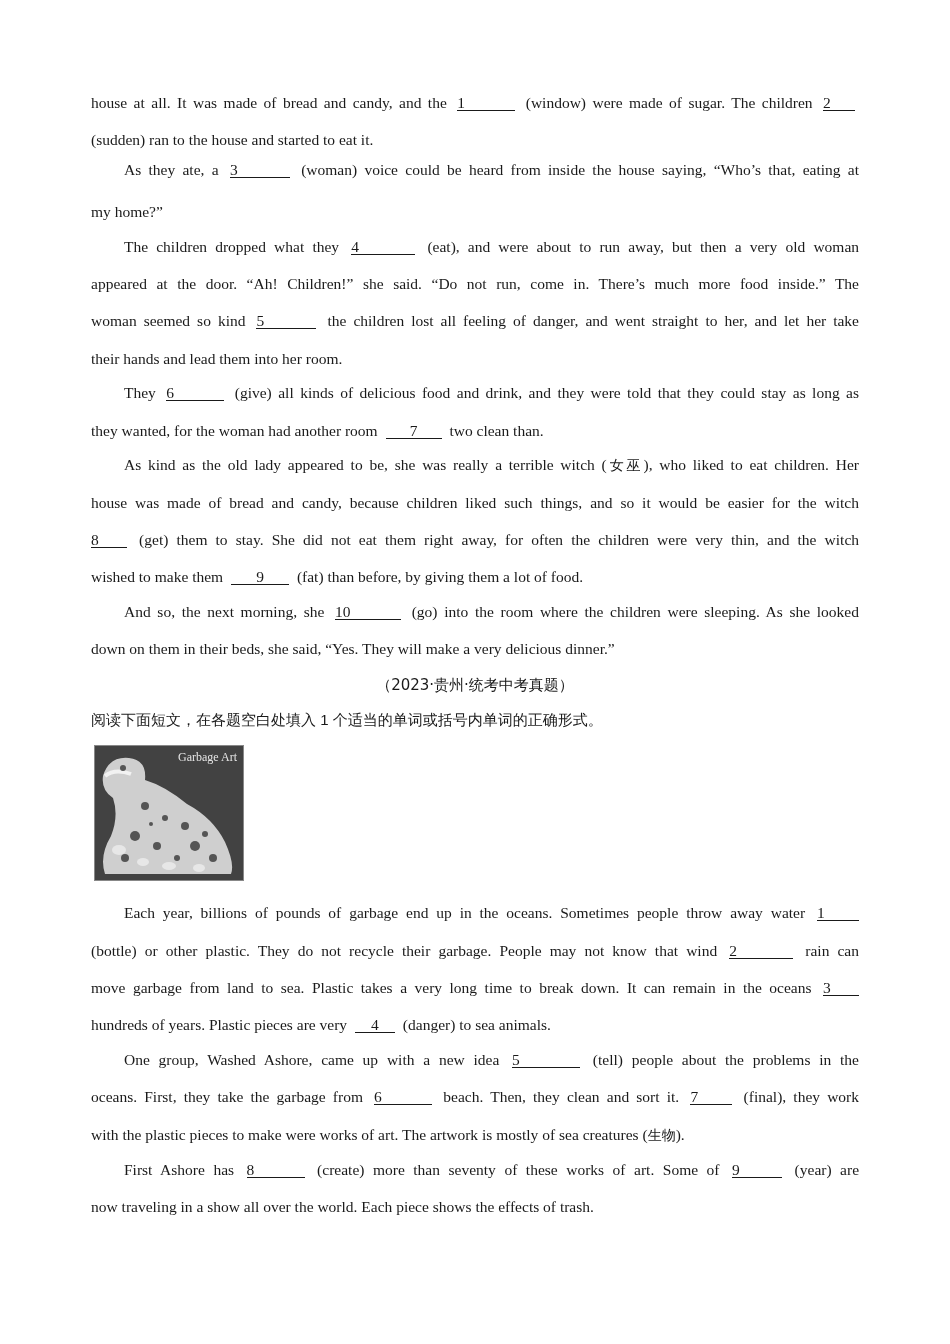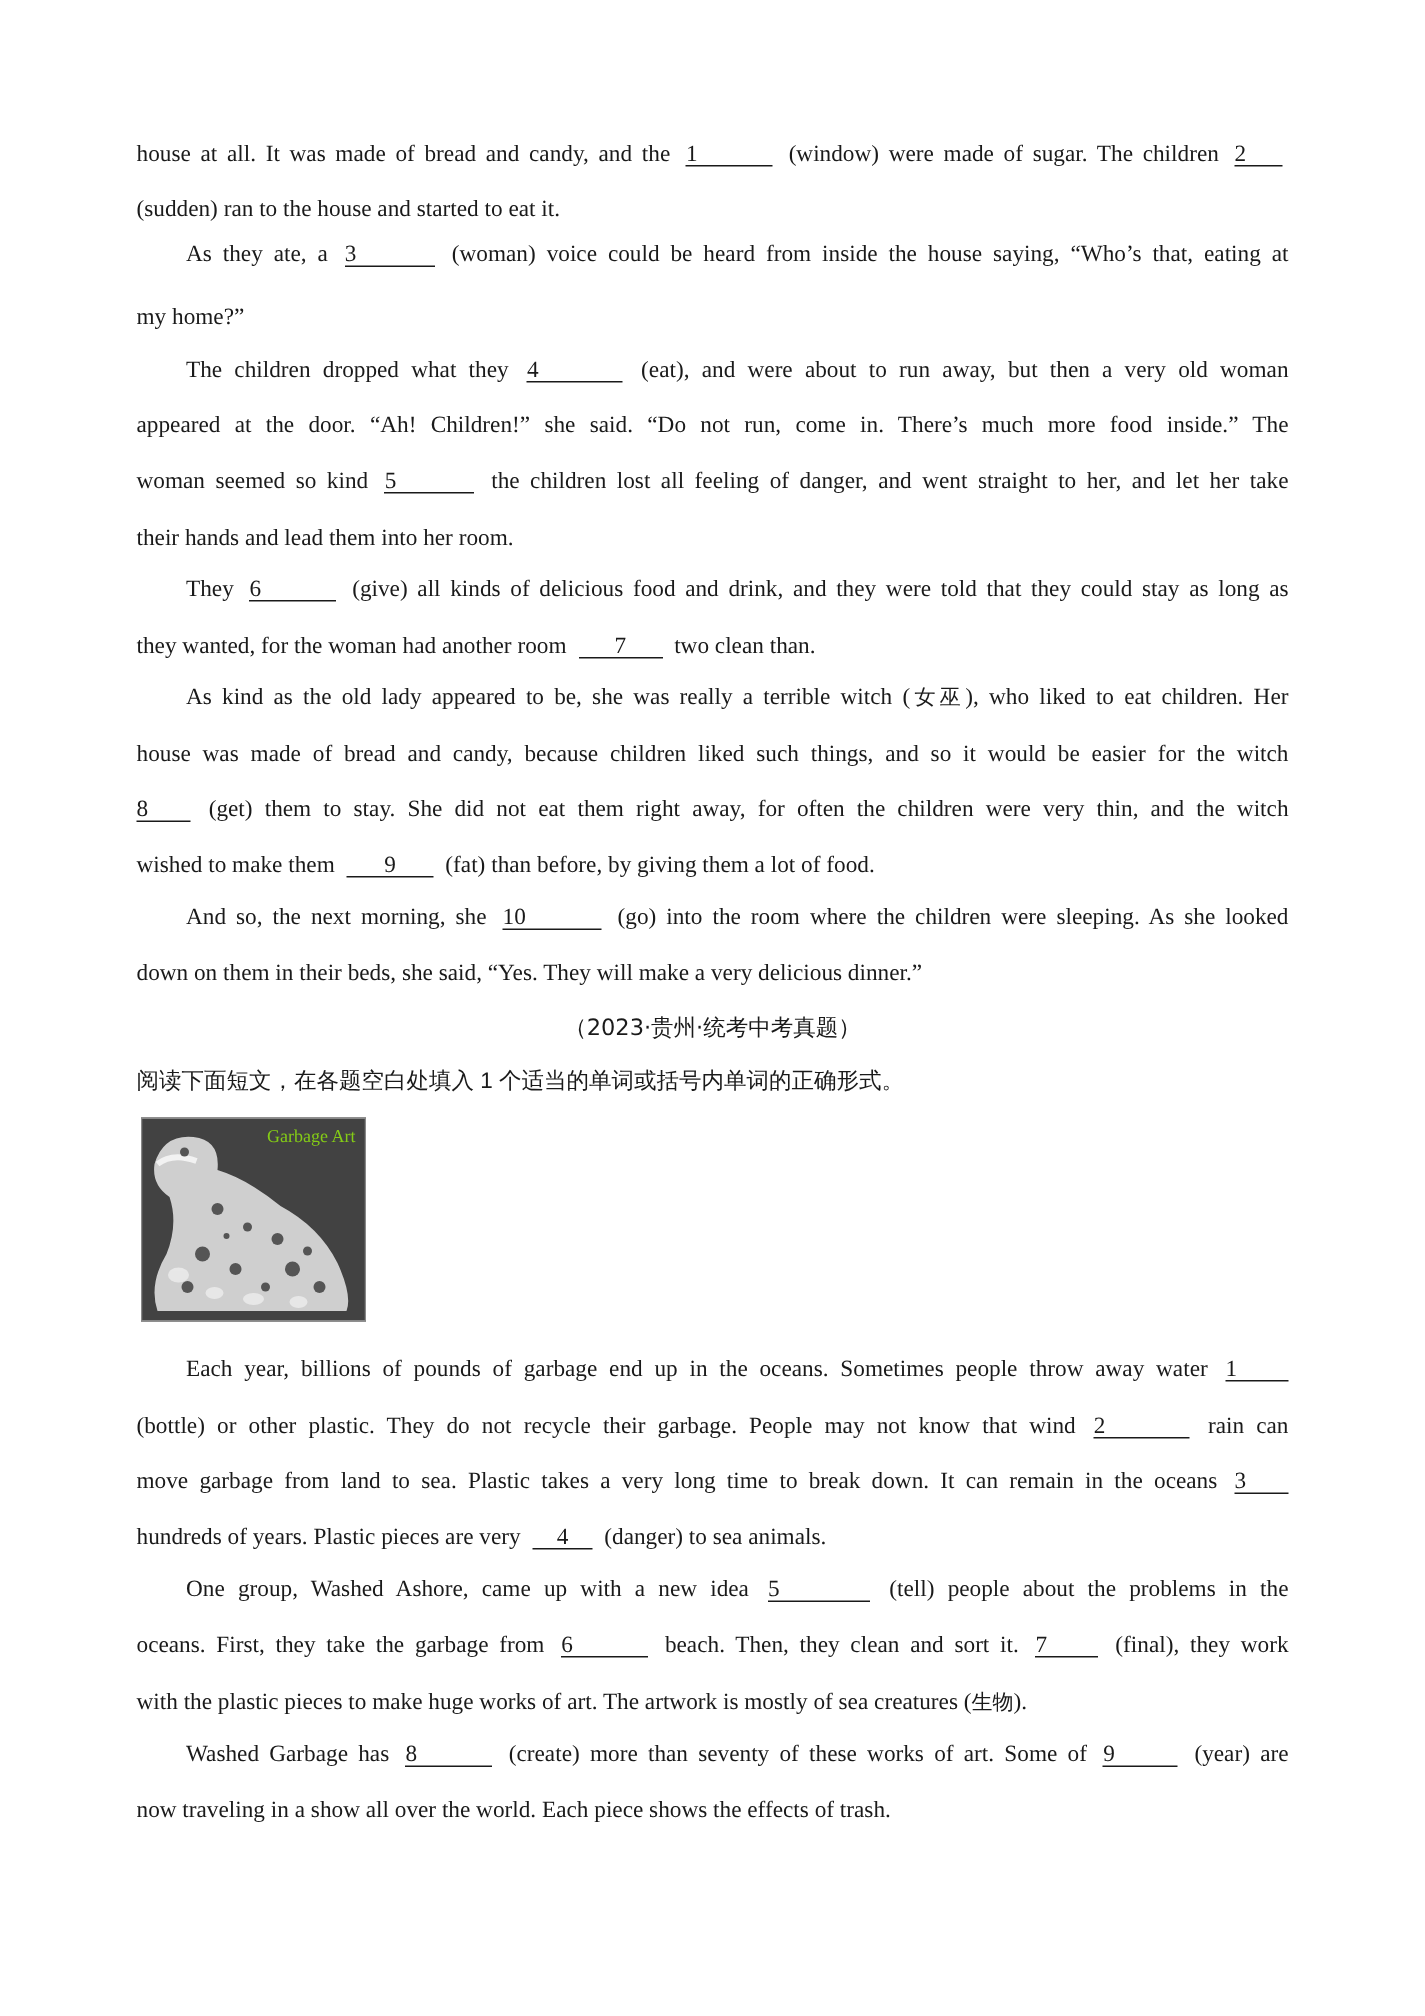--- a/index.html
+++ b/index.html
@@ -11,21 +11,21 @@
   .line.indent { left: 124px; width: 735px; }
   .blank { display: inline-block; border-bottom: 1px solid #1a1a1a; text-align: center;
            line-height: 15px; margin: 0 4px; }
   .title { position: absolute; left: 0; width: 950px; text-align: center; top: 676px;
            font-size: 15px; font-family: "DejaVu Sans", sans-serif; }
   .instr { position: absolute; left: 91px; top: 711px; font-size: 15px;
            font-family: Liberation Sans, sans-serif; }
   .img { position: absolute; left: 94px; top: 745px; width: 148px; height: 134px;
          background: #2e2e2e; overflow: hidden; border: 1px solid #888; }
   .img svg { display: block; }
-  .img .cap { position: absolute; right: 6px; top: 4px; color: #84cc16; font-size: 12px;
+  .img .cap { position: absolute; right: 6px; top: 4px; color: #e5e5e5; font-size: 12px;
               font-family: "Liberation Serif", serif; }
   .cjk { font-family: "DejaVu Sans", sans-serif; font-size: 14px; text-align: center; }
 </style>
 </head>
 <body>
 
 <div>
   <div class="line just" style="top:93px">
     <span>house at all. It was made of bread and candy, and the</span>
     <span class="blank" style="width:58px">1</span>
@@ -152,24 +152,24 @@
     <span>(tell) people about the problems in the</span>
   </div>
   <div class="line just" style="top:1087px">
     <span>oceans. First, they take the garbage from</span>
     <span class="blank" style="width:58px">6</span>
     <span>beach. Then, they clean and sort it.</span>
     <span class="blank" style="width:42px">7</span>
     <span>(final), they work</span>
   </div>
   <div class="line" style="top:1125px">
-    <span>with the plastic pieces to make huge works of art. The artwork is mostly of sea creatures (</span><span class="cjk">生物</span><span>).</span>
+    <span>with the plastic pieces to make were works of art. The artwork is mostly of sea creatures (</span><span class="cjk">生物</span><span>).</span>
   </div>
   <div class="line indent just" style="top:1160px">
-    <span>Washed Garbage has</span>
+    <span>First Ashore has</span>
     <span class="blank" style="width:58px">8</span>
     <span>(create) more than seventy of these works of art. Some of</span>
     <span class="blank" style="width:50px">9</span>
     <span>(year) are</span>
   </div>
   <div class="line" style="top:1197px">
     <span>now traveling in a show all over the world. Each piece shows the effects of trash.</span>
   </div>
 </div>
 

